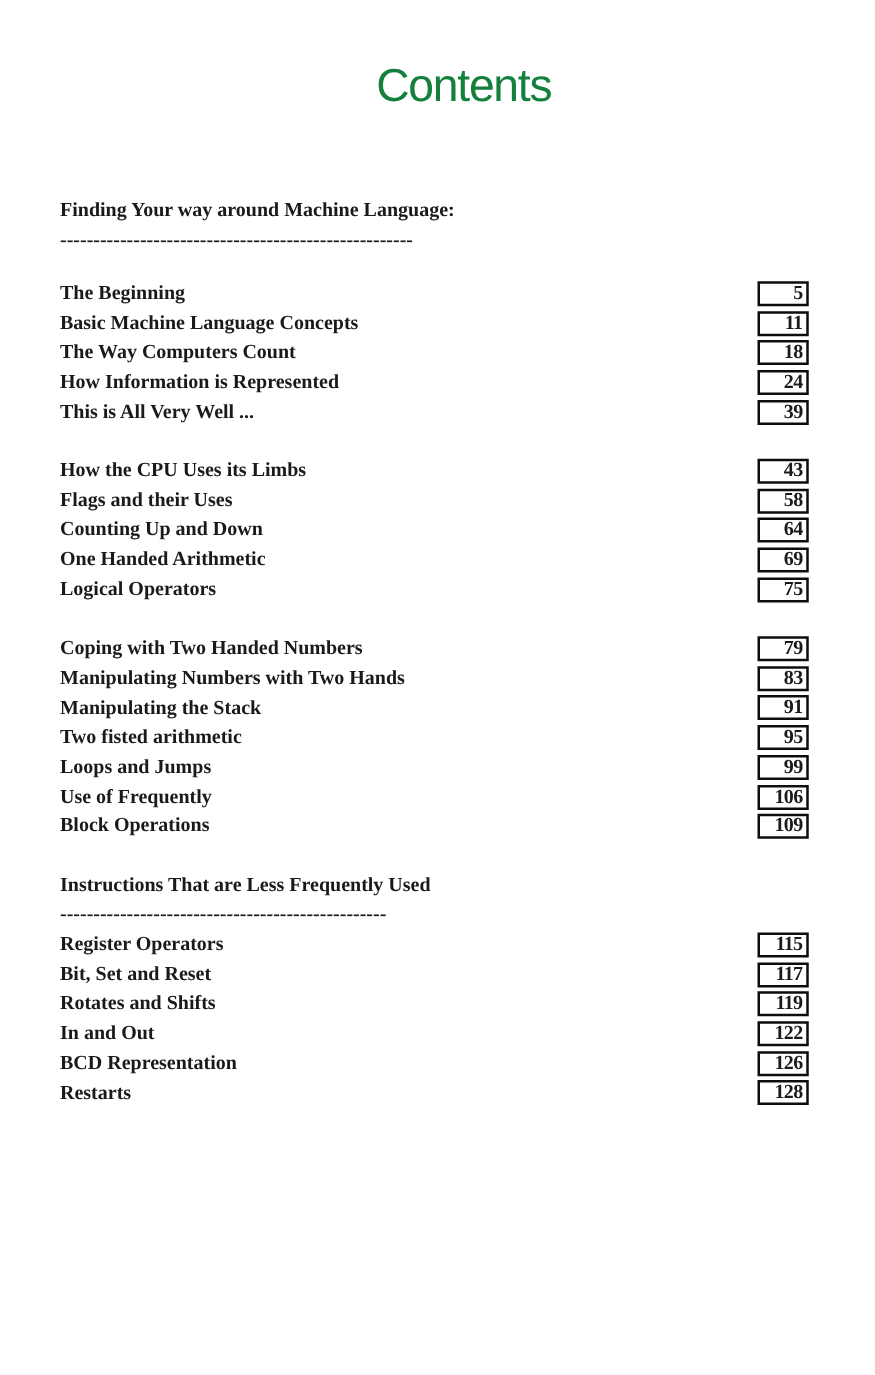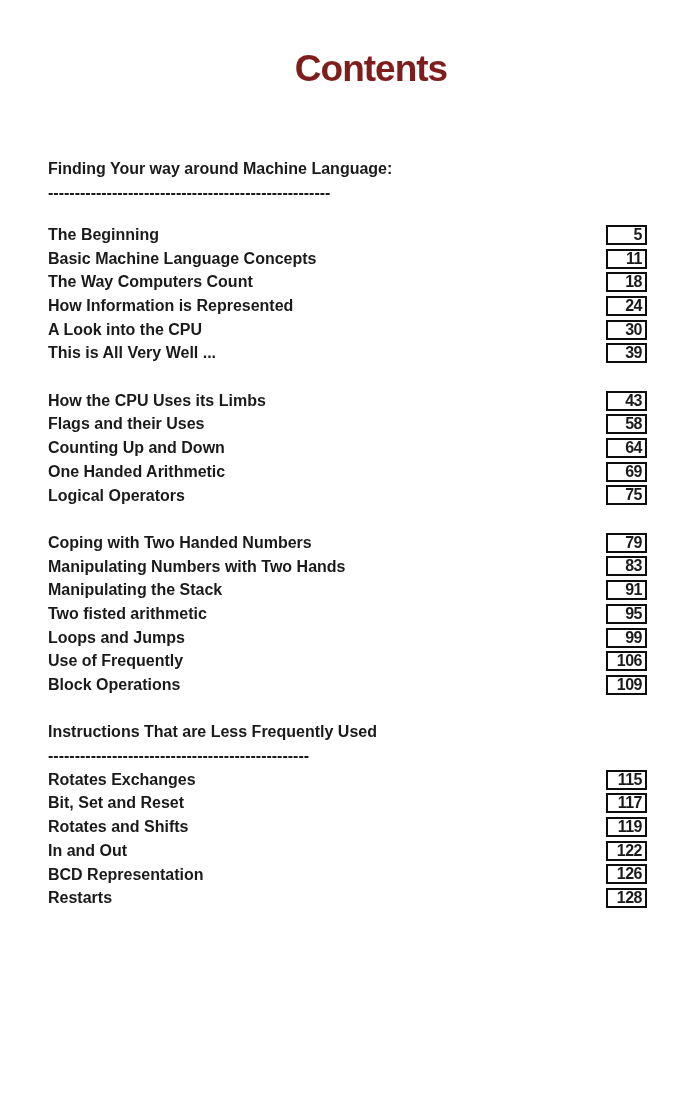--- a/index.html
+++ b/index.html
@@ -12,32 +12,32 @@
     overflow: hidden;
   }
   .title {
     position: absolute;
     top: 50px;
     left: 42px;
     right: 0;
     margin: 0;
     text-align: center;
     font-family: "Liberation Sans", sans-serif;
-    font-weight: 700;
+    font-weight: 400;
     font-size: 37px;
     line-height: 1;
     letter-spacing: -1px;
-    color: #7f1d1d;
+    color: #15803d;
   }
   .toc {
     position: absolute;
     left: 48px;
     top: 157px;
     width: 599px;
-    font-family: Liberation Sans, sans-serif;
+    font-family: Liberation Serif, serif;
     font-weight: 700;
     font-size: 16px;
     color: #1a1a1a;
   }
   .section-heading {
     height: 23.7px;
     line-height: 23.7px;
     white-space: pre;
   }
   .dash-row {
@@ -108,26 +108,20 @@
               <span class="page-num">18</span>
             </span>
         </div>
         <div class="row">
           <span class="entry-title">How Information is Represented</span>
           <span class="page-box">
               <span class="page-num">24</span>
             </span>
         </div>
         <div class="row">
-          <span class="entry-title">A Look into the CPU</span>
-          <span class="page-box">
-              <span class="page-num">30</span>
-            </span>
-        </div>
-        <div class="row">
           <span class="entry-title">This is All Very Well ...</span>
           <span class="page-box">
               <span class="page-num">39</span>
             </span>
         </div>
       </div>
 
       <div class="group">
         <div class="row">
           <span class="entry-title">How the CPU Uses its Limbs</span>
@@ -206,21 +200,21 @@
         </div>
       </div>
     </div>
 
     <div class="section-2">
       <div class="section-heading">Instructions That are Less Frequently Used</div>
       <div class="dash-row">-------------------------------------------------</div>
 
       <div>
         <div class="row">
-          <span class="entry-title">Rotates Exchanges</span>
+          <span class="entry-title">Register Operators</span>
           <span class="page-box">
               <span class="page-num">115</span>
             </span>
         </div>
         <div class="row">
           <span class="entry-title">Bit, Set and Reset</span>
           <span class="page-box">
               <span class="page-num">117</span>
             </span>
         </div>

